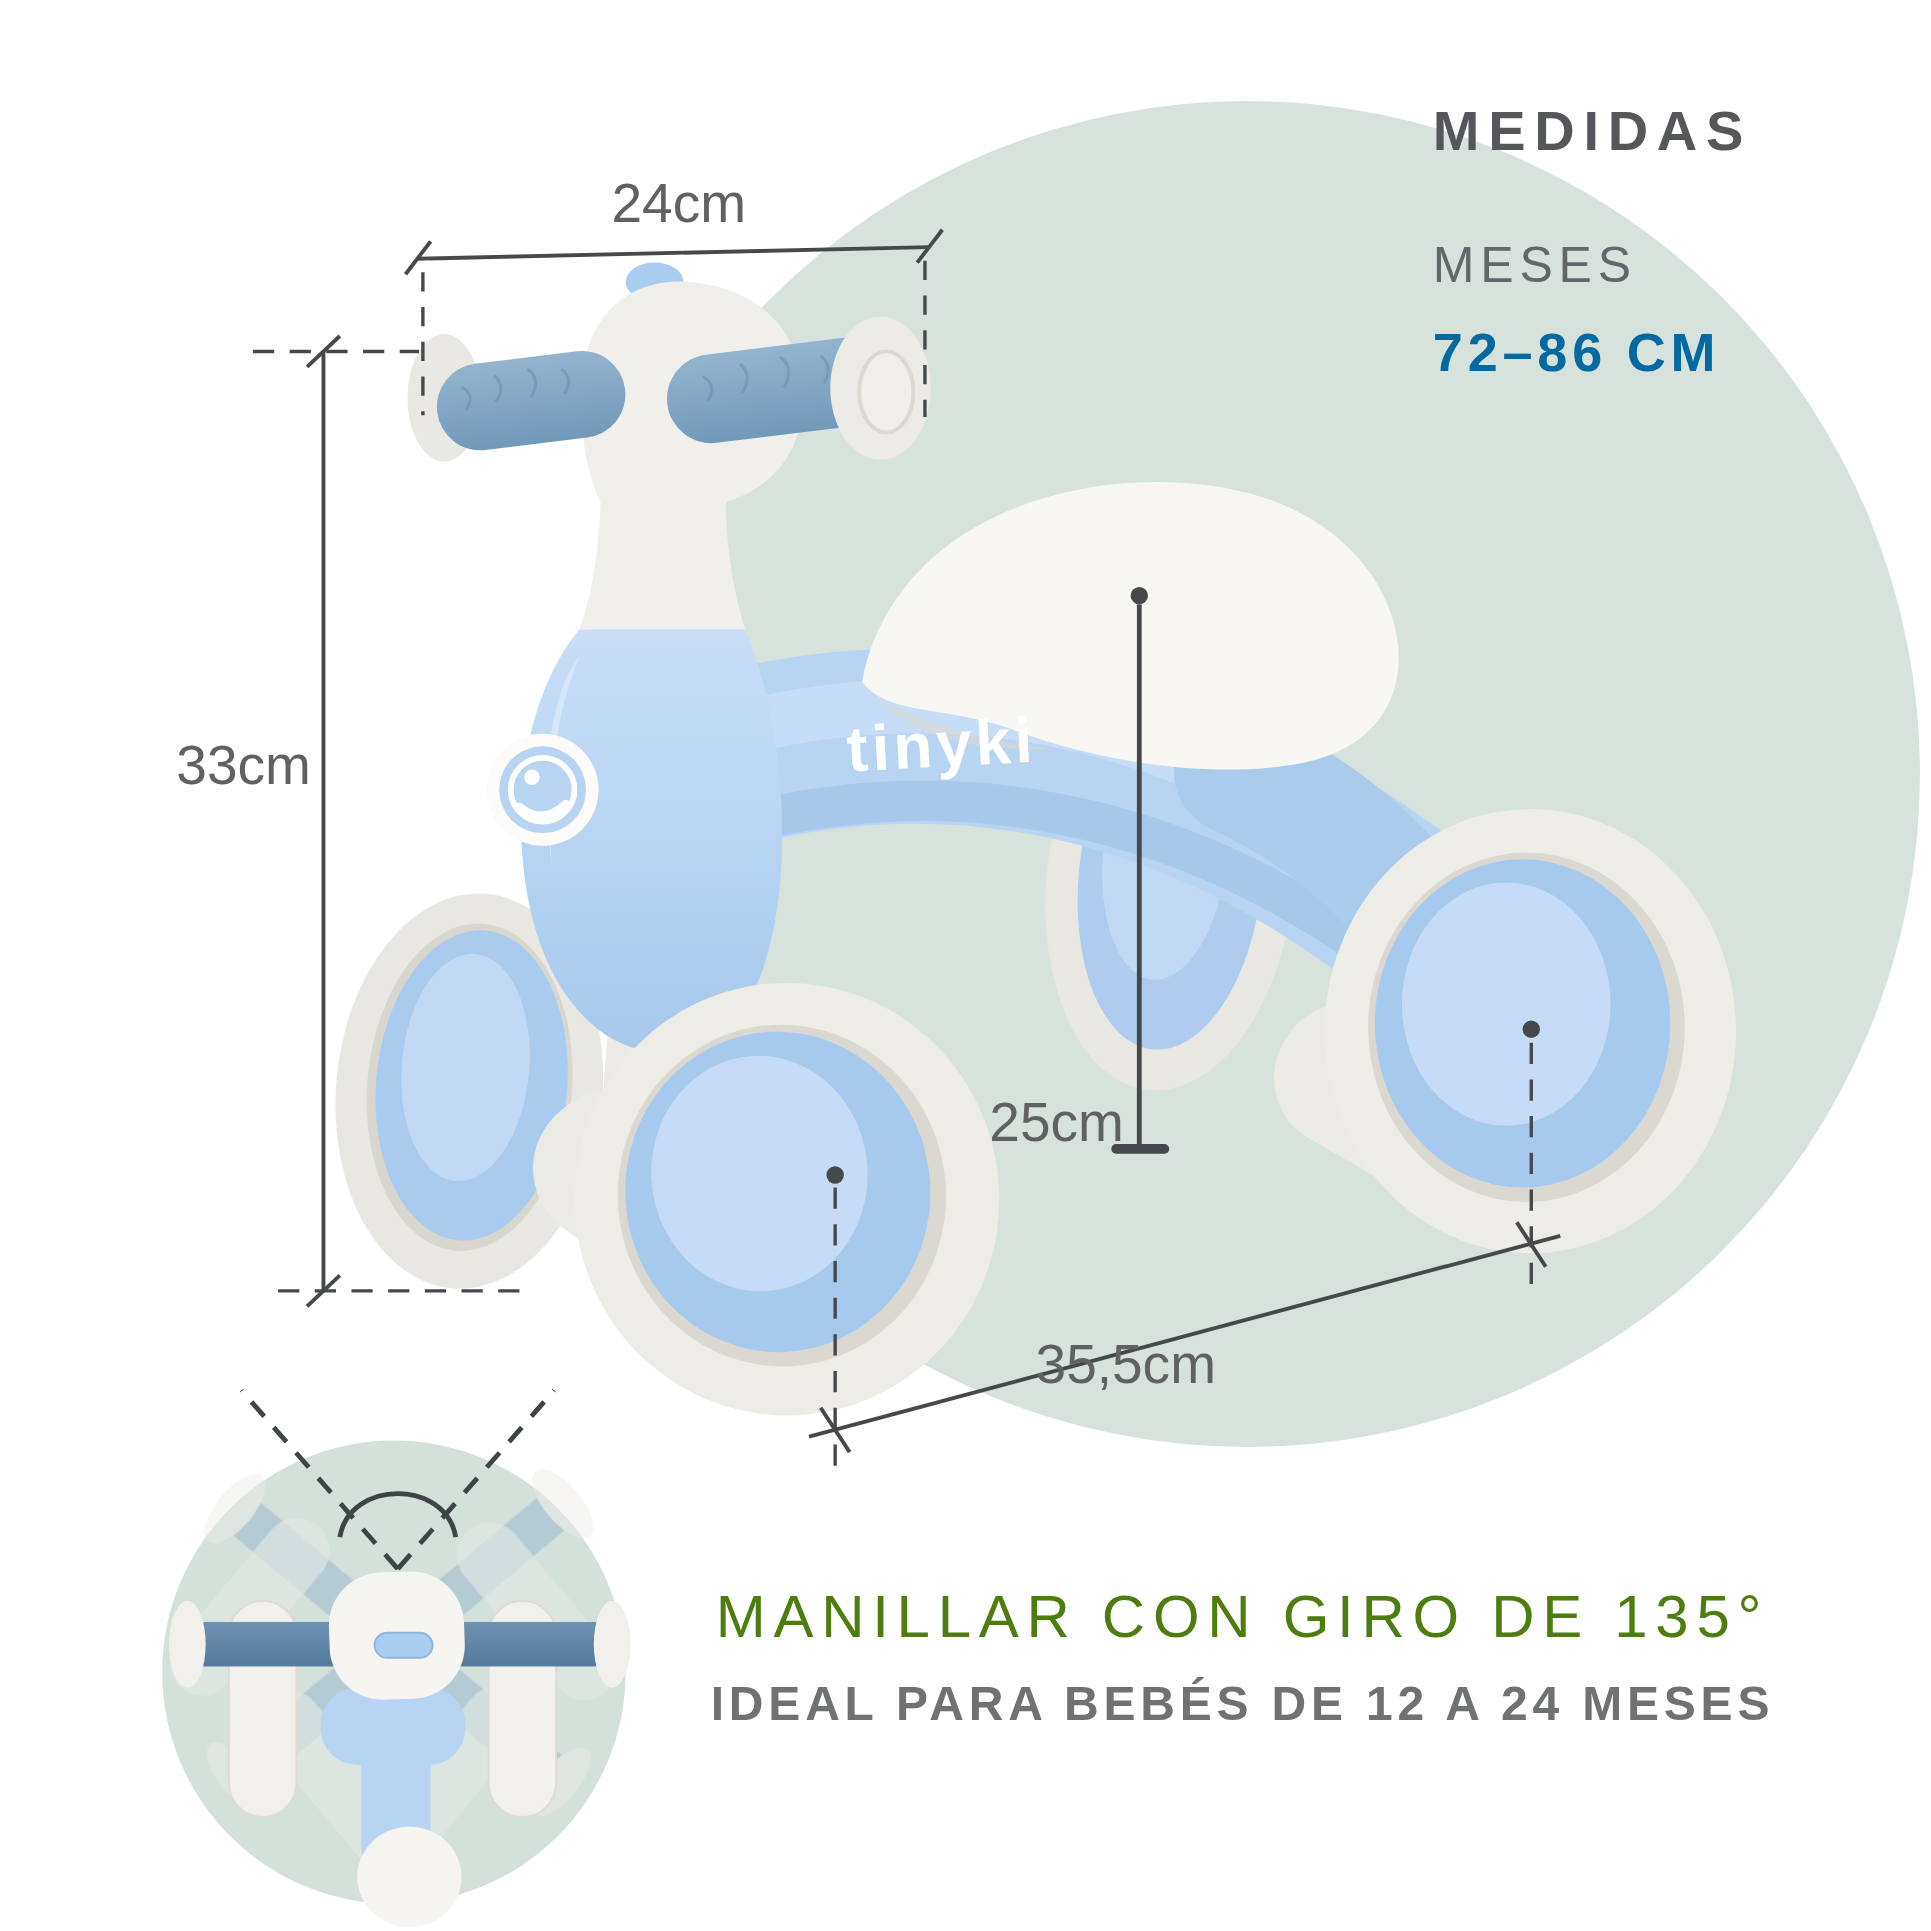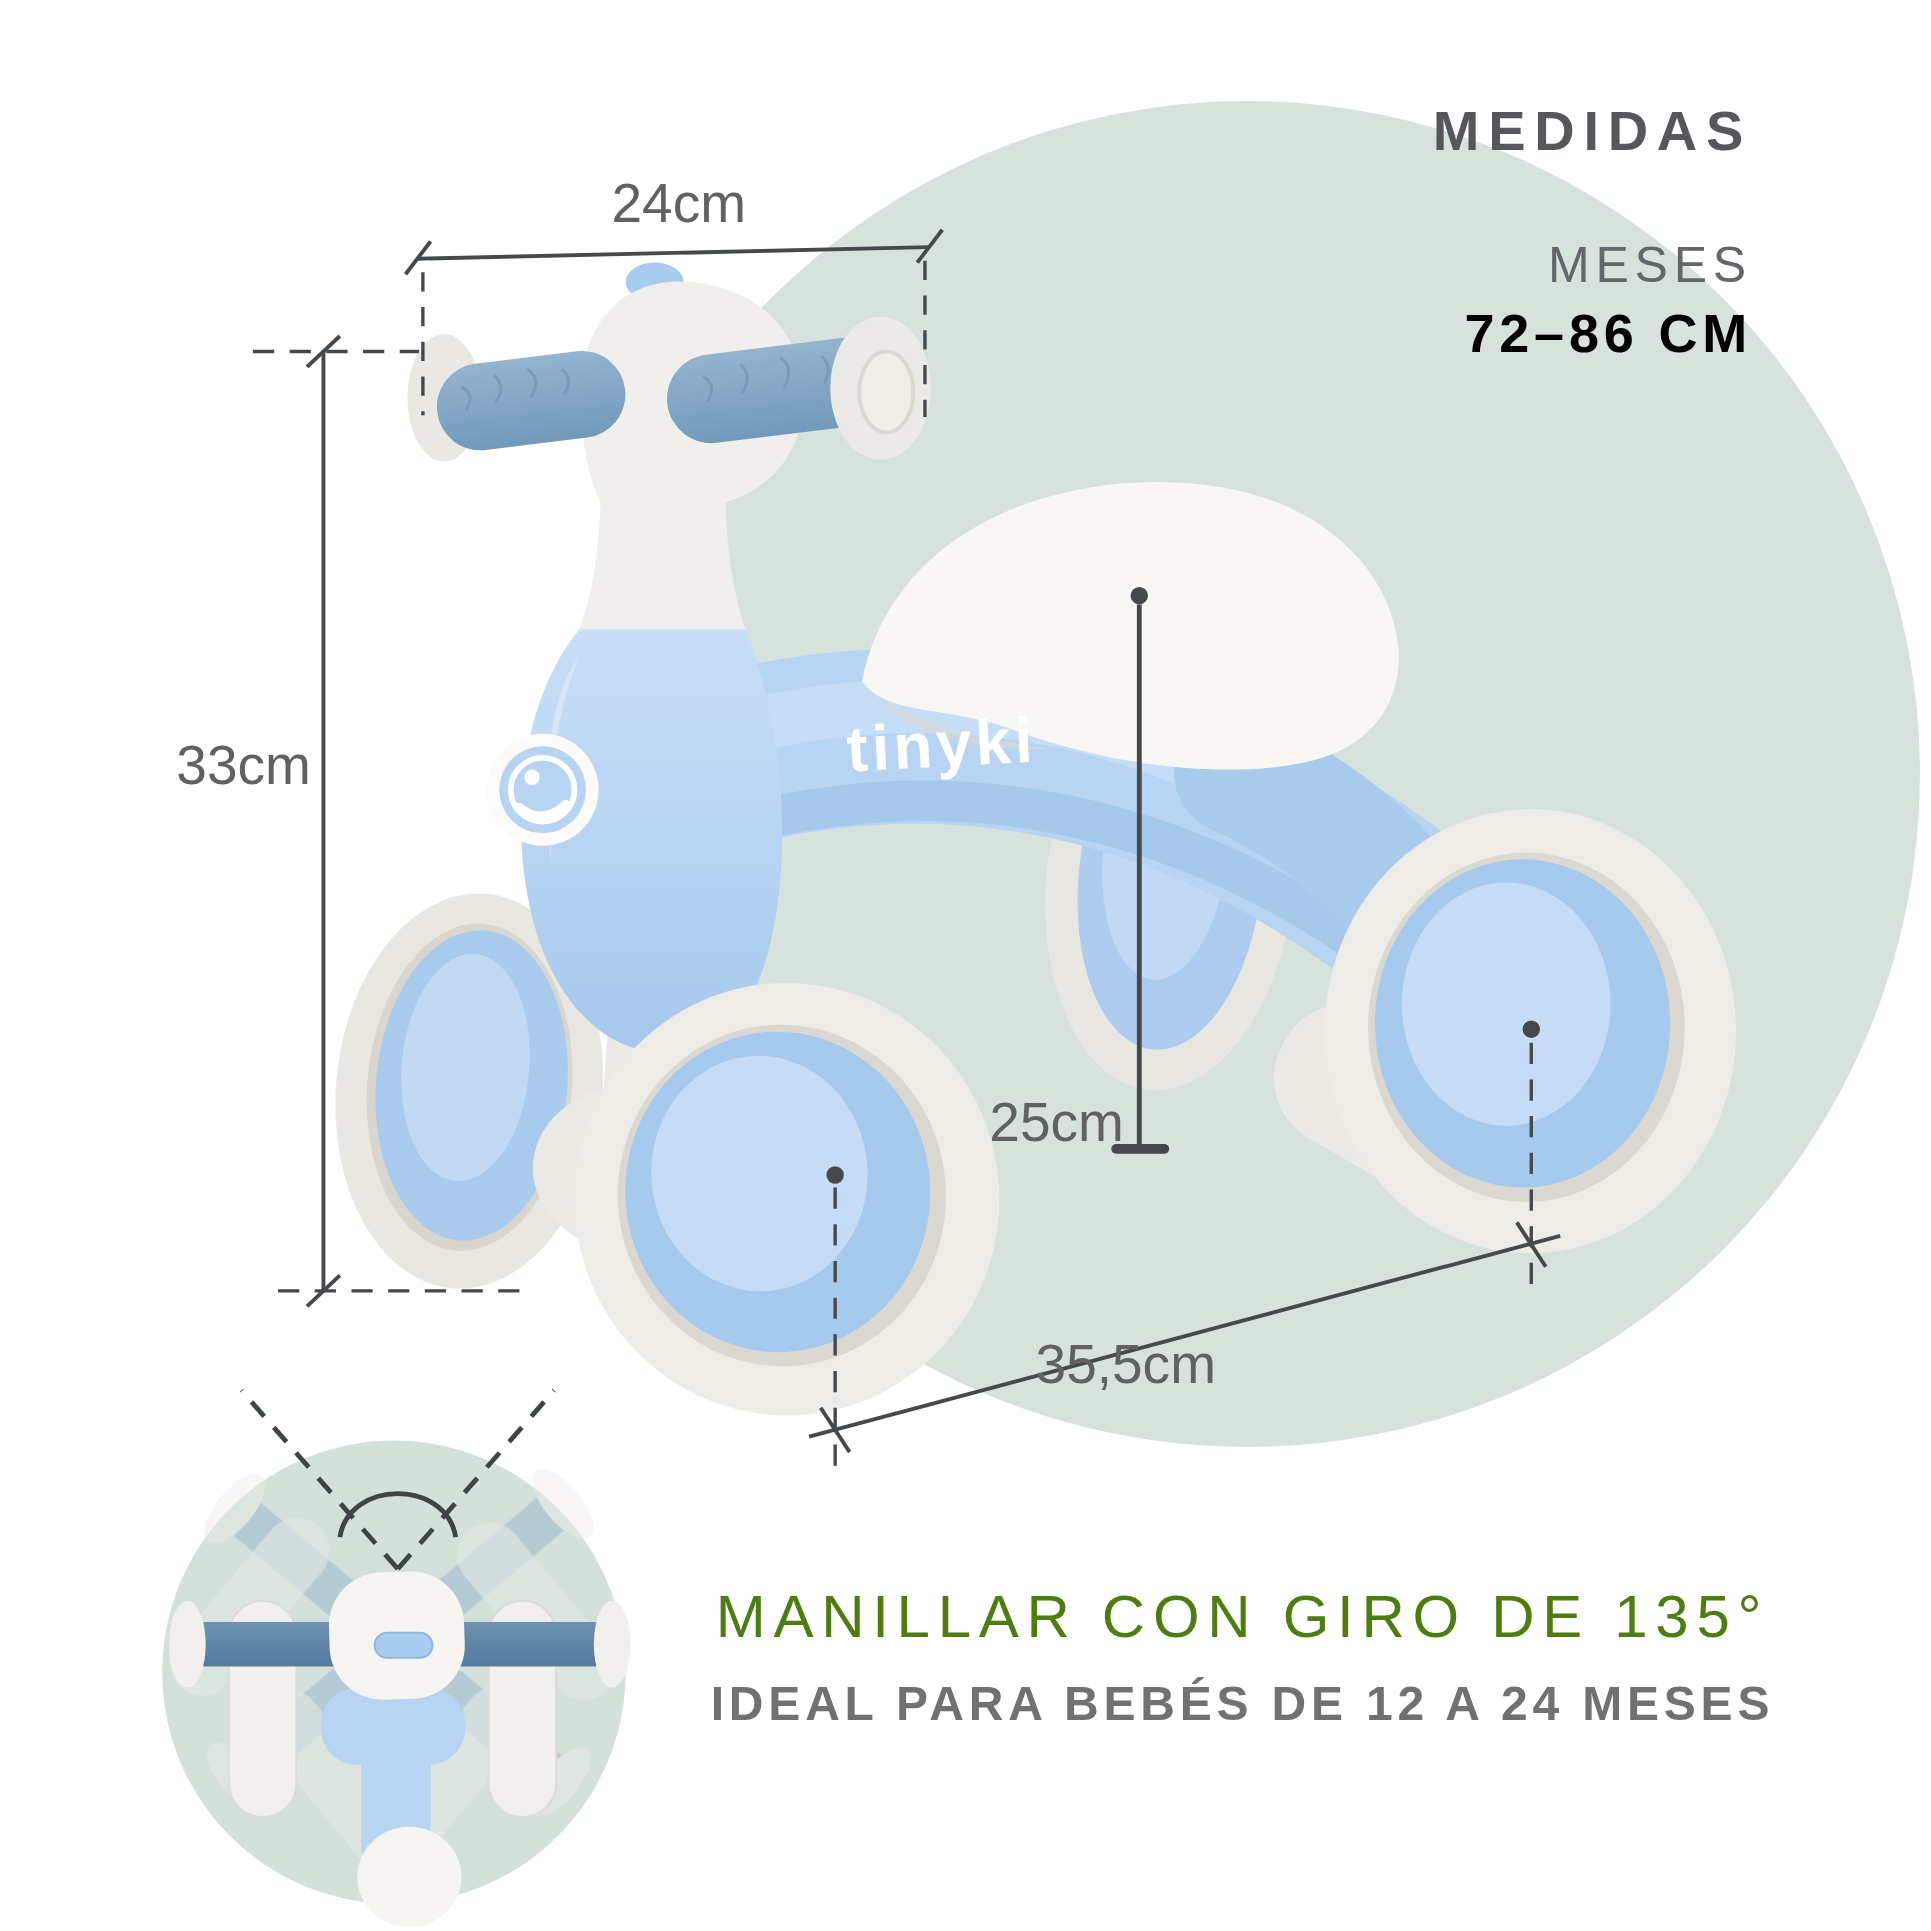--- a/index.html
+++ b/index.html
@@ -1,24 +1,24 @@
 <!DOCTYPE html>
 <html><head>
 <meta charset="utf-8">
 <style>
   html,body{margin:0;padding:0;background:#ffffff;}
   body{width:1931px;height:1931px;position:relative;overflow:hidden;
        font-family:"Liberation Sans", sans-serif;}
   .canvas{position:absolute;inset:0;}
   .bg-circle{position:absolute;left:574px;top:101px;width:1346px;height:1346px;
              border-radius:50%;background:#d8e2dd;}
-  .header{position:absolute;top:98px;right:179px;text-align:right;}
+  .header{position:absolute;top:98px;right:179px;text-align:left;}
   .header-title{font-size:56px;font-weight:bold;letter-spacing:8.7px;color:#55575a;}
   .header-sub{margin-top:70px;font-size:50px;letter-spacing:5.8px;color:#63666a;line-height:65px;}
-  .header-range{margin-top:4px;font-size:54px;font-weight:bold;letter-spacing:4.8px;color:#000000;}
+  .header-range{margin-top:23px;font-size:54px;font-weight:bold;letter-spacing:4.8px;color:#0369a1;}
   .footer{position:absolute;left:697px;top:1582px;width:1091px;text-align:center;}
   .footer-line1{font-size:60px;letter-spacing:7.7px;color:#4d7c0f;white-space:nowrap;}
   .footer-line2{margin-top:25px;font-size:48px;font-weight:bold;letter-spacing:4.8px;color:#6f7173;white-space:nowrap;}
   svg{position:absolute;left:0;top:0;}
   svg text{font-family:"Liberation Sans", sans-serif;}
   .dim-label{font-size:57px;fill:#5f6163;}
 </style>
 </head>
 <body>
 

